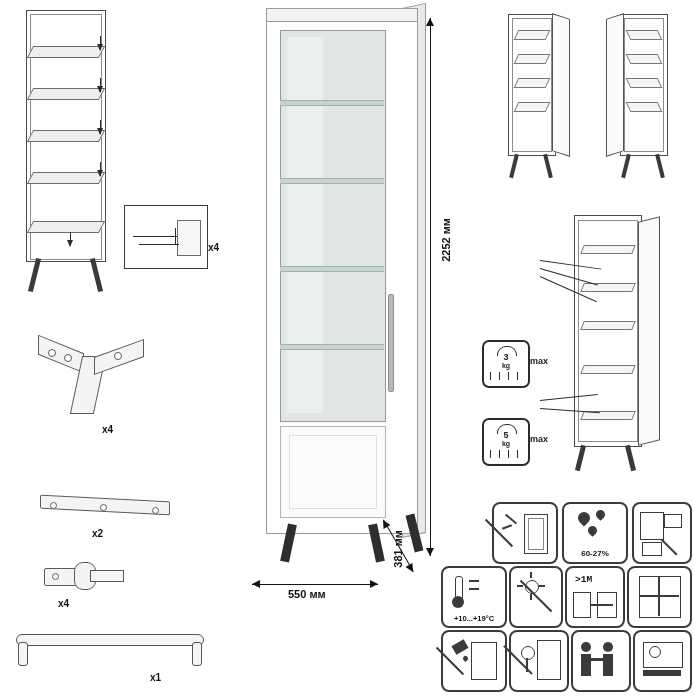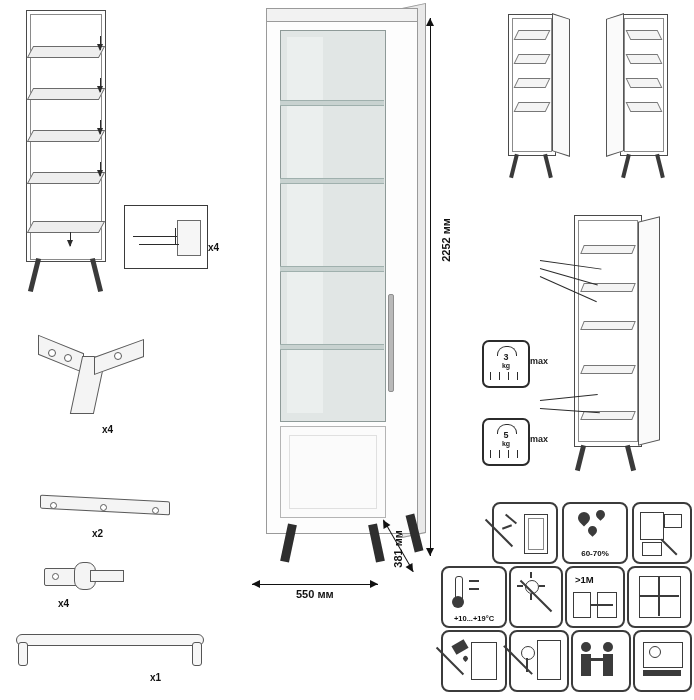--- a/index.html
+++ b/index.html
@@ -6,21 +6,21 @@
   body{
     width:694px;height:700px;
     background:#ffffff;
     font-family:"Liberation Sans", sans-serif;
     color:#1b1b1b;
     position:relative;
     overflow:hidden;
   }
   .abs{position:absolute;}
   .lbl{font-size:11px;font-weight:bold;color:#111;}
-  .lbl-sm{font-size:9.5px;font-weight:bold;color:#111;}
+  .lbl-sm{font-size:9.5px;font-weight:bold;color:#111;font-family:Liberation Mono, monospace;}
   .qty{font-size:10px;font-weight:bold;color:#111;}
 
   
   .ln{position:absolute;background:#2b2b2b;}
   .panel{position:absolute;border:1px solid #3a3a3a;background:#fff;}
 
   
   #main-cabinet{left:252px;top:8px;width:185px;height:560px;}
   .cab-body{position:absolute;left:14px;top:4px;width:150px;height:520px;background:#fdfdfd;border:1px solid #9a9a9a;}
   .cab-top{position:absolute;left:14px;top:0px;width:150px;height:12px;background:#f2f2f2;border:1px solid #9a9a9a;}
@@ -166,21 +166,21 @@
 
   <div class="leg l1"></div>
   <div class="leg l2"></div>
   <div class="leg l3"></div>
 </div>
 
 <div class="dim-v"></div>
 <div class="abs vert-text lbl" style="left:440px;top:218px;">2252 мм</div>
 
 <div class="dim-h"></div>
-<div class="abs lbl" style="left:296px;top:588px;">550 мм</div>
+<div class="abs lbl" style="left:288px;top:588px;">550 мм</div>
 
 <div class="dim-d"></div>
 <div class="abs vert-text lbl" style="left:392px;top:530px;">381 мм</div>
 
 <div class="abs" style="left:500px;top:14px;width:80px;height:160px;">
   <div class="rc" style="left:8px;top:0px;width:46px;height:140px;"></div>
   <div class="rc" style="left:12px;top:4px;width:38px;height:132px;border-color:#8b8b8b;"></div>
   <div class="abs" style="left:16px;top:16px;width:30px;height:8px;border:1px solid #777;transform:skewX(-26deg);background:#f4f4f4;"></div>
   <div class="abs" style="left:16px;top:40px;width:30px;height:8px;border:1px solid #777;transform:skewX(-26deg);background:#f4f4f4;"></div>
   <div class="abs" style="left:16px;top:64px;width:30px;height:8px;border:1px solid #777;transform:skewX(-26deg);background:#f4f4f4;"></div>
@@ -248,21 +248,21 @@
   <div class="abs" style="left:34px;top:14px;width:14px;height:30px;border:1px solid #888;"></div>
   <div class="abs" style="left:10px;top:14px;width:14px;height:2px;background:#3b3b3b;transform:rotate(40deg);"></div>
   <div class="abs" style="left:8px;top:22px;width:10px;height:2px;background:#3b3b3b;transform:rotate(-20deg);"></div>
   <div class="slash" style="left:4px;top:10px;height:38px;"></div>
 </div>
 
 <div class="pict" style="left:562px;top:502px;width:62px;height:58px;">
   <div class="abs" style="left:14px;top:8px;width:12px;height:12px;background:#3b3b3b;border-radius:50% 50% 50% 0;transform:rotate(-45deg);"></div>
   <div class="abs" style="left:32px;top:6px;width:9px;height:9px;background:#3b3b3b;border-radius:50% 50% 50% 0;transform:rotate(-45deg);"></div>
   <div class="abs" style="left:24px;top:22px;width:9px;height:9px;background:#3b3b3b;border-radius:50% 50% 50% 0;transform:rotate(-45deg);"></div>
-  <div class="ptxt">60-70%</div>
+  <div class="ptxt">60-27%</div>
 </div>
 
 <div class="pict" style="left:632px;top:502px;width:56px;height:58px;">
   <div class="doorglyph" style="left:6px;top:8px;width:22px;height:26px;"></div>
   <div class="abs" style="left:30px;top:10px;width:16px;height:12px;border:1.5px solid #3b3b3b;"></div>
   <div class="abs" style="left:8px;top:38px;width:18px;height:12px;border:1.5px solid #3b3b3b;"></div>
   <div class="slash" style="left:34px;top:32px;height:22px;"></div>
 </div>
 
 <div class="pict" style="left:441px;top:566px;width:62px;height:58px;">

